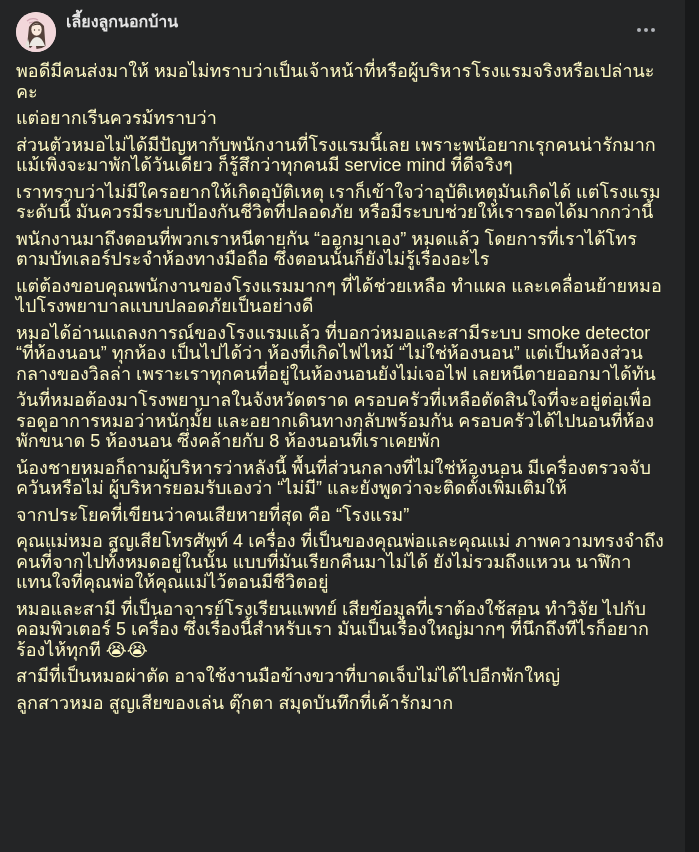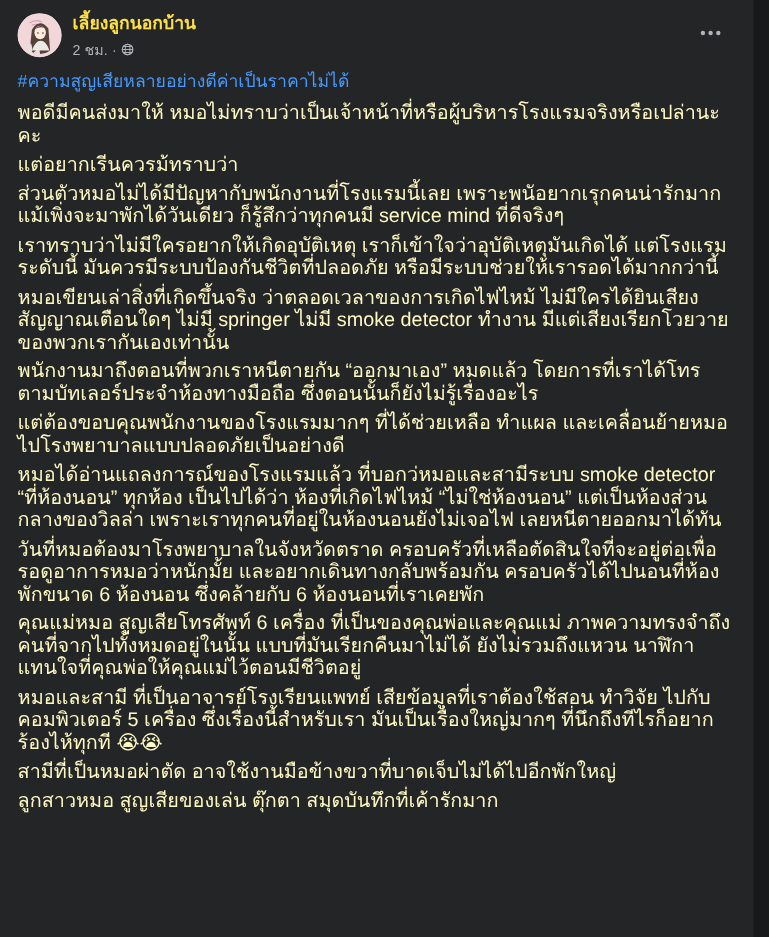--- a/index.html
+++ b/index.html
@@ -27,21 +27,21 @@
     height: 40px;
     border-radius: 50%;
     overflow: hidden;
     flex: 0 0 40px;
     cursor: pointer;
     background: #f2d7da;
   }
   .avatar svg { display: block; width: 40px; height: 40px; }
   .header-text { margin-left: 10px; flex: 1; min-width: 0; }
   .page-name {
-    color: #fde047;
+    color: #e5e5e5;
     font-weight: 700;
     font-size: 16px;
     line-height: 1.25;
     cursor: pointer;
     display: inline-block;
   }
   .meta-row {
     display: flex;
     align-items: center;
     gap: 4px;
@@ -101,50 +101,39 @@
         <ellipse cx="20.5" cy="17.5" rx="5.2" ry="6.2" fill="#fbeadd"></ellipse>
         <path d="M15.5 14.5 q5 -5.5 10.5 -0.5 q-5.5 -2.5 -10.5 0.5z" fill="#463730"></path>
         <circle cx="18.5" cy="18" r="0.7" fill="#3a2e28"></circle>
         <circle cx="23" cy="18" r="0.7" fill="#3a2e28"></circle>
         <path d="M13 34 q3 -9 8 -9 q5 0 8 9 z" fill="#eceae4"></path>
         <path d="M12 27 q2 4 1 9 l-4 -2 z" fill="#e6e3dc"></path>
       </svg>
     </div>
     <div class="header-text">
       <span class="page-name">เลี้ยงลูกนอกบ้าน</span>
-      <div class="meta-row">
-        <span class="meta-time">2 ชม.</span>
-        <span class="meta-dot">·</span>
-        <span class="globe">
-          <svg viewBox="0 0 16 16" width="12" height="12">
-            <circle cx="8" cy="8" r="6.4" fill="none" stroke="#b0b3b8" stroke-width="1.4"></circle>
-            <ellipse cx="8" cy="8" rx="2.9" ry="6.4" fill="none" stroke="#b0b3b8" stroke-width="1.2"></ellipse>
-            <path d="M1.6 8 h12.8 M2.7 4.4 h10.6 M2.7 11.6 h10.6" stroke="#b0b3b8" stroke-width="1.2" fill="none"></path>
-          </svg>
-        </span>
-      </div>
     </div>
     <button class="more-btn" aria-label="more">
       <span class="dot"></span>
       <span class="dot"></span>
       <span class="dot"></span>
     </button>
   </header>
 
   <div class="post-body">
-    <a class="hashtag">#ความสูญเสียหลายอย่างตีค่าเป็นราคาไม่ได้</a>
     <p class="para">พอดีมีคนส่งมาให้ หมอไม่ทราบว่าเป็นเจ้าหน้าที่หรือผู้บริหารโรงแรมจริงหรือเปล่านะคะ</p>
     <p class="para">แต่อยากเรีนควรม้ทราบว่า</p>
     <p class="para">ส่วนตัวหมอไม่ได้มีปัญหากับพนักงานที่โรงแรมนี้เลย เพราะพนัอยากเรุกคนน่ารักมาก แม้เพิ่งจะมาพักได้วันเดียว ก็รู้สึกว่าทุกคนมี service mind ที่ดีจริงๆ</p>
     <p class="para">เราทราบว่าไม่มีใครอยากให้เกิดอุบัติเหตุ เราก็เข้าใจว่าอุบัติเหตุมันเกิดได้ แต่โรงแรมระดับนี้ มันควรมีระบบป้องกันชีวิตที่ปลอดภัย หรือมีระบบช่วยให้เรารอดได้มากกว่านี้</p>
-    <p class="para">หมอเขียนเล่าสิ่งที่เกิดขึ้นจริง ว่าตลอดเวลาของการเกิดไฟไหม้ ไม่มีใครได้ยินเสียงสัญญาณเตือนใดๆ ไม่มี springer ไม่มี smoke detector ทำงาน มีแต่เสียงเรียกโวยวายของพวกเรากันเองเท่านั้น</p>
     <p class="para">พนักงานมาถึงตอนที่พวกเราหนีตายกัน “ออกมาเอง” หมดแล้ว โดยการที่เราได้โทรตามบัทเลอร์ประจำห้องทางมือถือ ซึ่งตอนนั้นก็ยังไม่รู้เรื่องอะไร</p>
     <p class="para">แต่ต้องขอบคุณพนักงานของโรงแรมมากๆ ที่ได้ช่วยเหลือ ทำแผล และเคลื่อนย้ายหมอไปโรงพยาบาลแบบปลอดภัยเป็นอย่างดี</p>
     <p class="para">หมอได้อ่านแถลงการณ์ของโรงแรมแล้ว ที่บอกว่หมอและสามีระบบ smoke detector “ที่ห้องนอน” ทุกห้อง เป็นไปได้ว่า ห้องที่เกิดไฟไหม้ “ไม่ใช่ห้องนอน” แต่เป็นห้องส่วนกลางของวิลล่า เพราะเราทุกคนที่อยู่ในห้องนอนยังไม่เจอไฟ เลยหนีตายออกมาได้ทัน</p>
-    <p class="para">วันที่หมอต้องมาโรงพยาบาลในจังหวัดตราด ครอบครัวที่เหลือตัดสินใจที่จะอยู่ต่อเพื่อรอดูอาการหมอว่าหนักมั้ย และอยากเดินทางกลับพร้อมกัน ครอบครัวได้ไปนอนที่ห้องพักขนาด 6 ห้องนอน ซึ่งคล้ายกับ 6 ห้องนอนที่เราเคยพัก</p>
-    <p class="para">คุณแม่หมอ สูญเสียโทรศัพท์ 6 เครื่อง ที่เป็นของคุณพ่อและคุณแม่ ภาพความทรงจำถึงคนที่จากไปทั้งหมดอยู่ในนั้น แบบที่มันเรียกคืนมาไม่ได้ ยังไม่รวมถึงแหวน นาฬิกา แทนใจที่คุณพ่อให้คุณแม่ไว้ตอนมีชีวิตอยู่</p>
+    <p class="para">วันที่หมอต้องมาโรงพยาบาลในจังหวัดตราด ครอบครัวที่เหลือตัดสินใจที่จะอยู่ต่อเพื่อรอดูอาการหมอว่าหนักมั้ย และอยากเดินทางกลับพร้อมกัน ครอบครัวได้ไปนอนที่ห้องพักขนาด 5 ห้องนอน ซึ่งคล้ายกับ 8 ห้องนอนที่เราเคยพัก</p>
+    <p class="para">น้องชายหมอก็ถามผู้บริหารว่าหลังนี้ พื้นที่ส่วนกลางที่ไม่ใช่ห้องนอน มีเครื่องตรวจจับควันหรือไม่ ผู้บริหารยอมรับเองว่า “ไม่มี” และยังพูดว่าจะติดตั้งเพิ่มเติมให้</p>
+    <p class="para">จากประโยคที่เขียนว่าคนเสียหายที่สุด คือ “โรงแรม”</p>
+    <p class="para">คุณแม่หมอ สูญเสียโทรศัพท์ 4 เครื่อง ที่เป็นของคุณพ่อและคุณแม่ ภาพความทรงจำถึงคนที่จากไปทั้งหมดอยู่ในนั้น แบบที่มันเรียกคืนมาไม่ได้ ยังไม่รวมถึงแหวน นาฬิกา แทนใจที่คุณพ่อให้คุณแม่ไว้ตอนมีชีวิตอยู่</p>
     <p class="para">หมอและสามี ที่เป็นอาจารย์โรงเรียนแพทย์ เสียข้อมูลที่เราต้องใช้สอน ทำวิจัย ไปกับคอมพิวเตอร์ 5 เครื่อง ซึ่งเรื่องนี้สำหรับเรา มันเป็นเรื่องใหญ่มากๆ ที่นึกถึงทีไรก็อยากร้องไห้ทุกที 😭😭</p>
     <p class="para">สามีที่เป็นหมอผ่าตัด อาจใช้งานมือข้างขวาที่บาดเจ็บไม่ได้ไปอีกพักใหญ่</p>
     <p class="para">ลูกสาวหมอ สูญเสียของเล่น ตุ๊กตา สมุดบันทึกที่เค้ารักมาก</p>
 
   </div>
 
 </article>
 
 </body></html>

